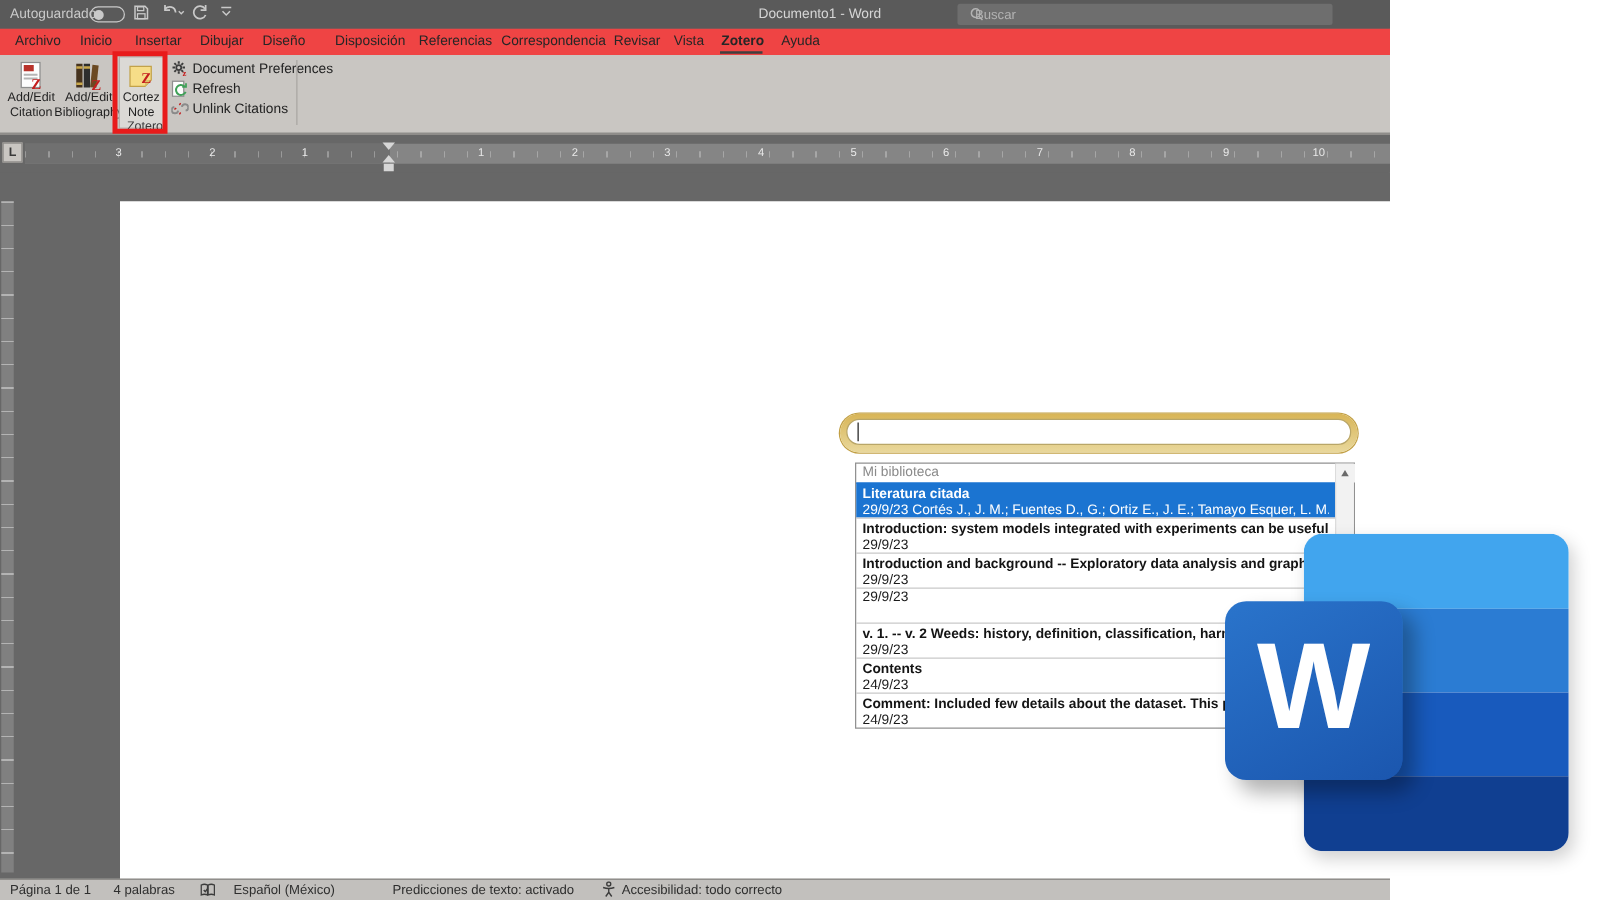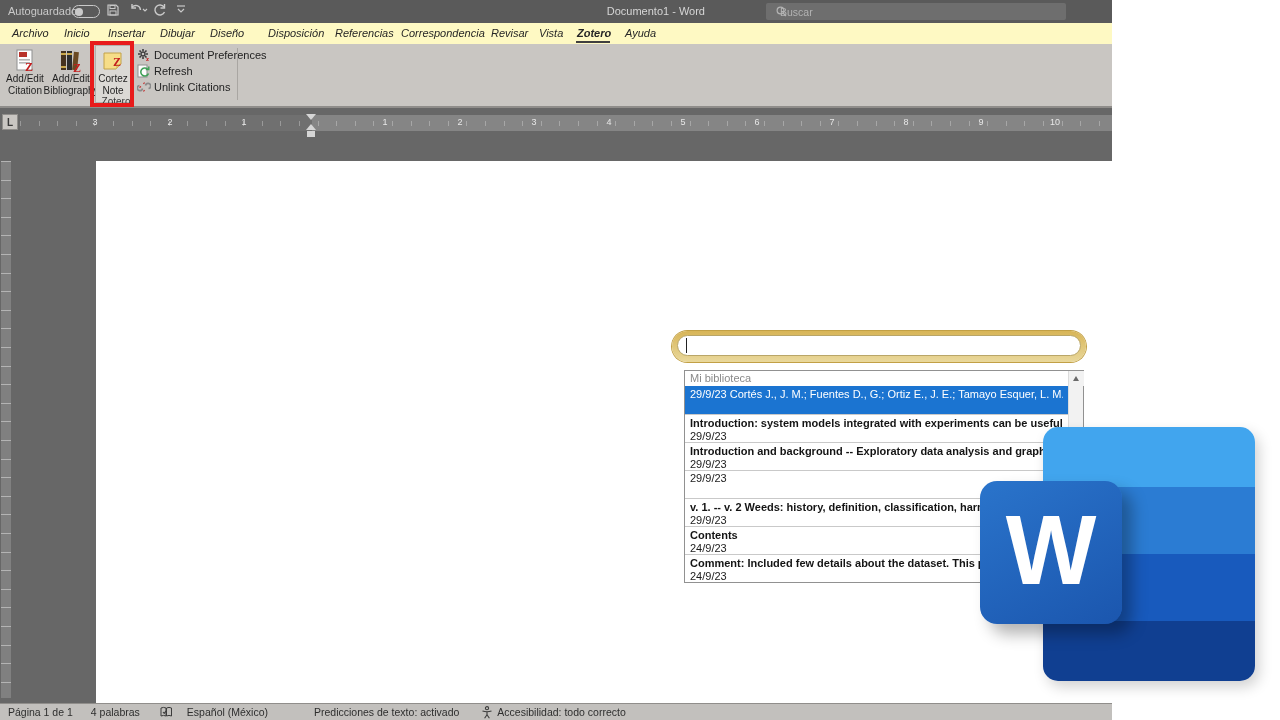--- a/index.html
+++ b/index.html
@@ -13,21 +13,21 @@
   .toggle .knob { position:absolute; left:2px; top:1.5px; width:8px; height:8px; border-radius:50%; background:#c9c9c9; }
   .qat { position:absolute; top:3px; display:flex; align-items:center; }
   .qat svg { display:block; }
   .title-text { position:absolute; left:445px; top:5px; width:260px; font-size:11px; color:#d6d6d6;text-align:right; }
   .tb-search { position:absolute; left:766px; top:3px; width:300px; height:17px; background:#6e6e6e; border-radius:2px; display:flex; align-items:center; padding-left:14px; }
   .tb-search input { background:transparent; border:none; outline:none; font-size:10.5px; color:#d0d0d0; width:200px; font-family:"Liberation Sans",sans-serif; }
   .tb-search input::placeholder { color:#b3b3b3; }
   .tb-search .mag { position:absolute; left:10px; top:3px; }
 
   
-  .tabrow { position:absolute; left:0; top:23px; width:1112px; height:21px; background:#fef9c3; display:flex; align-items:center;font-style:italic; }
+  .tabrow { position:absolute; left:0; top:23px; width:1112px; height:21px; background:#ef4444; display:flex; align-items:center; }
   .tab { font-size:11px; color:#262626; padding:0 4px; margin-right:0; position:relative; height:21px; line-height:21px; cursor:default; }
   .tab.active { font-weight:bold; }
   .tab.active::after { content:""; position:absolute; left:3px; right:3px; bottom:1px; height:2px; background:#3f3f3f; }
 
   
   .ribbon { position:absolute; left:0; top:44px; width:1112px; height:64px; background:#c9c6c2; border-bottom:2px solid #8f8d8a; }
   .bigbtn { position:absolute; top:3px; width:46px; height:56px; display:flex; flex-direction:column; align-items:center; font-size:10px; color:#1f1f1f; text-align:center; line-height:1.15; }
   .bigbtn .ic { height:26px; display:flex; align-items:flex-end; justify-content:center; }
   .notebtn-bg { position:absolute; left:95px; top:1px; width:38px; height:58px; background:#dbd9d5; border:1px solid #b3b0ac; }
   .grouplabel { position:absolute; left:96px; top:52px; width:40px; text-align:center; font-size:10px; color:#3a3a3a; }
@@ -297,20 +297,21 @@
 
   <div class="zpill">
     <div class="field">
       <div class="caret"></div>
     </div>
   </div>
 
   <div class="zlist">
     <div class="zhead">Mi biblioteca</div>
     <div class="zrow sel">
+      <div class="t">Literatura citada</div>
       <div class="s">29/9/23 Cortés J., J. M.; Fuentes D., G.; Ortiz E., J. E.; Tamayo Esquer, L. M.; Cortez M., E....</div>
     </div>
     <div class="zrow">
       <div class="t">Introduction: system models integrated with experiments can be useful tools to ...</div>
       <div class="s">29/9/23</div>
     </div>
     <div class="zrow">
       <div class="t">Introduction and background -- Exploratory data analysis and graphics -- Det</div>
       <div class="s">29/9/23</div>
     </div>

